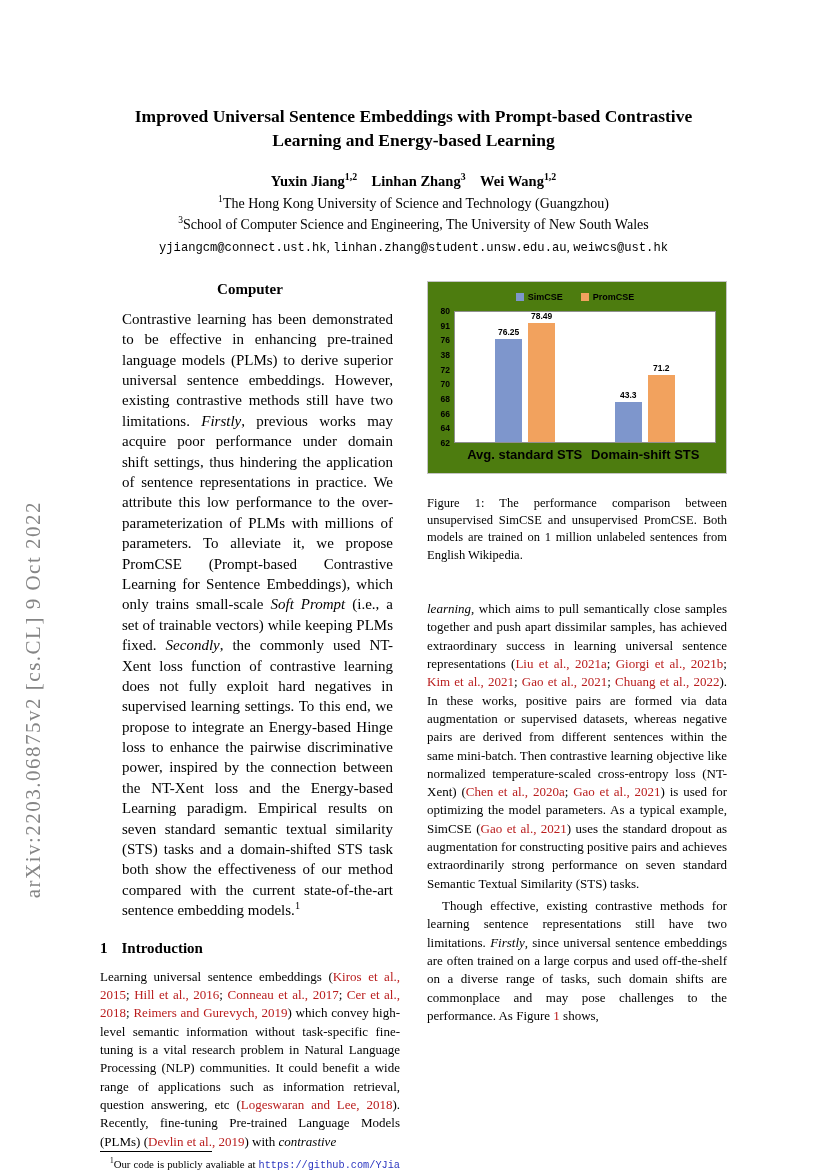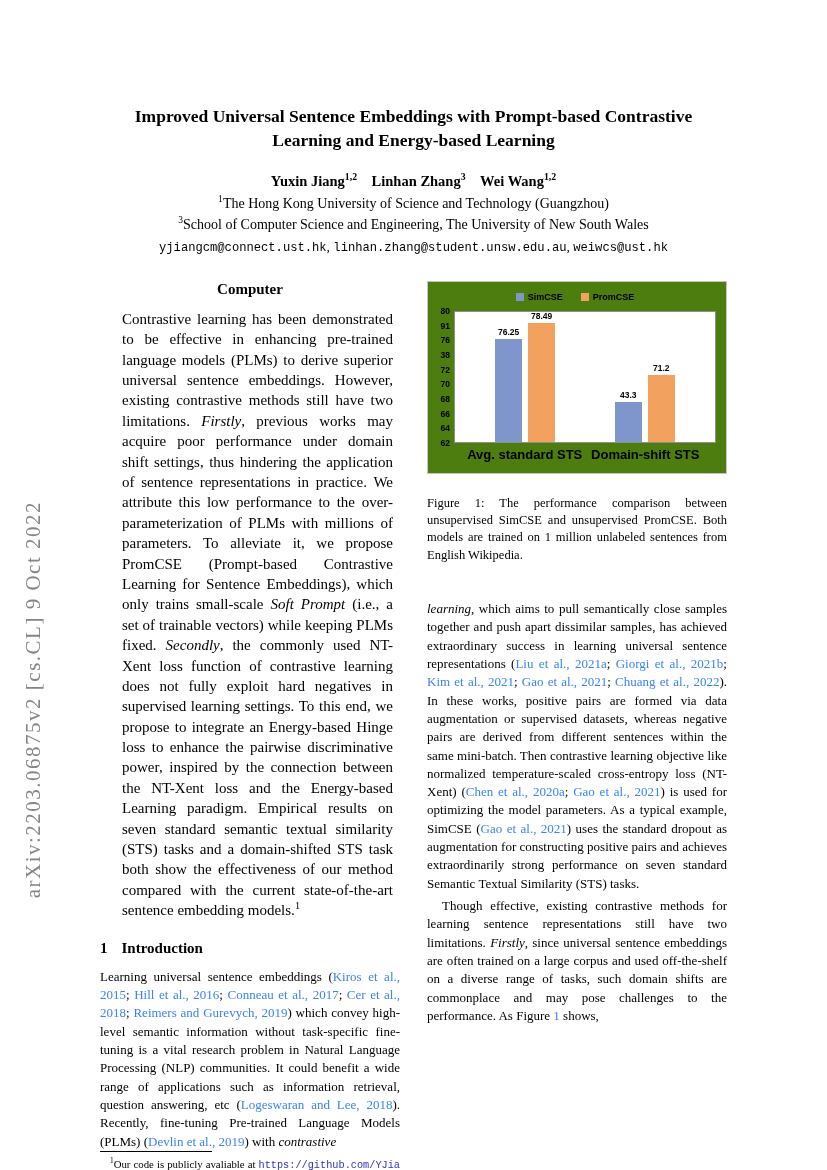--- a/index.html
+++ b/index.html
@@ -23,21 +23,21 @@
   .title{margin:104px auto 0;width:590px;text-align:center;font-size:17.5px;font-weight:bold;line-height:1.38;}
   .authors{text-align:center;margin-top:21px;font-size:14.5px;}
   .affil{text-align:center;font-size:14px;line-height:1.45;}
   .affil-block{margin-top:4px;}
   .emails{text-align:center;font-size:13.5px;margin-top:4px;}
   
   .rs-bold{font-weight:bold;}
   sup{font-size:0.68em;line-height:0;text-align:center;}
   .rs-boldsup{font-weight:bold;}
   .rs-italic{font-style:italic;}
-  .rs-link{color:#3b82f6;}
+  .rs-link{color:#b91c1c;}
   .rs-mono{font-family:"Liberation Mono","DejaVu Sans Mono",monospace;font-size:0.9em;text-align:center;}
   .rs-monolink{font-family:"Liberation Mono","DejaVu Sans Mono",monospace;color:#2b35c0;font-size:0.95em;word-break:break-all;}
   
   .columns{display:flex;gap:27px;padding:0 100px;margin-top:26px;height:850px;}
   .col{width:300px;display:flex;flex-direction:column;}
   .abstract-heading{text-align:center;font-weight:bold;font-size:15px;}
   .abstract-body{margin:11px 0 0;padding:0 7px 0 22px;font-size:15px;line-height:1.36;text-align:justify;hyphens:auto;}
   .section-heading{margin-top:19px;font-size:15px;font-weight:bold;}
   .sec-num{margin-right:14px;}
   .body-par{font-size:13px;line-height:1.41;text-align:justify;margin:11px 0 0;hyphens:auto;}

